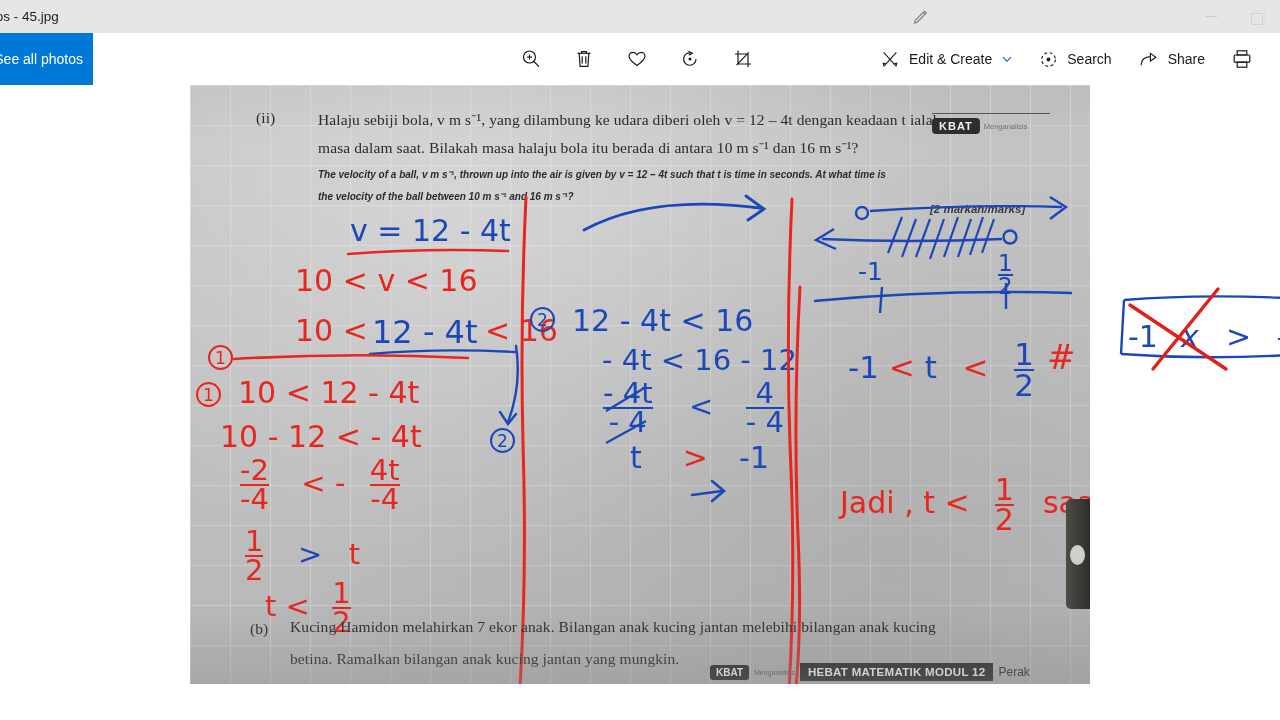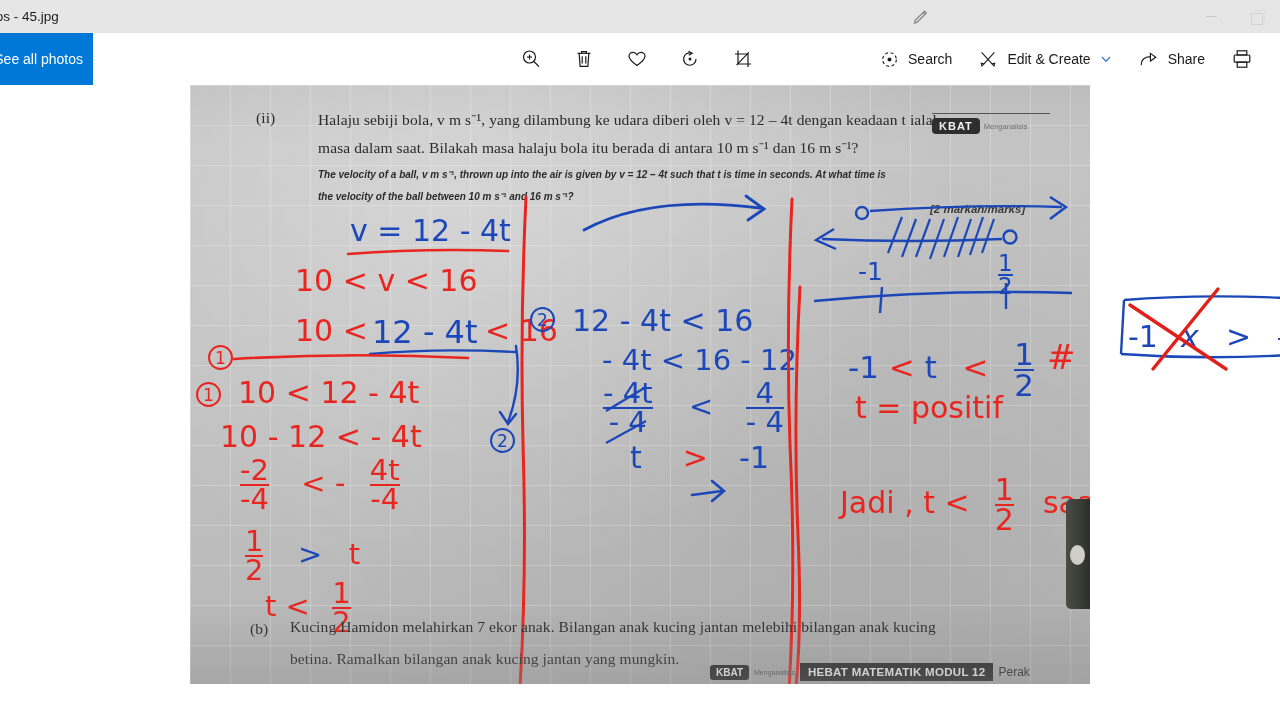--- a/index.html
+++ b/index.html
@@ -241,40 +241,40 @@
           <path d="M6 2.6 V16 H19"></path>
           <path d="M3 6 H16 V19"></path>
           <line x1="16.8" y1="4.4" x2="4.6" y2="17.2"></line>
         </g>
       </svg>
     </div>
   </div>
 
   <div class="right-tools">
     <div class="right-item">
-      <svg width="19" height="19" viewBox="0 0 20 20">
-        <circle cx="10" cy="10" r="7.2" fill="none" stroke="#1a1a1a" stroke-width="1.2" stroke-dasharray="3.2 2.6"></circle>
-        <circle cx="10" cy="10" r="2.1" fill="#1a1a1a"></circle>
-      </svg>
-      <span>Search</span>
-    </div>
-
-    <div class="right-item">
       <svg width="20" height="20" viewBox="0 0 22 22">
         <g fill="none" stroke="#1a1a1a" stroke-width="1.2">
           <path d="M4 3.6 L15.4 16.3"></path>
           <path d="M18 3.6 L6.6 16.3"></path>
           <path d="M15.4 16.3 L17.6 18.6 L18.4 15.6 Z"></path>
           <path d="M6.6 16.3 L4.4 18.6 L3.6 15.6 Z"></path>
         </g>
       </svg>
       <span>Edit &amp; Create</span>
       <svg width="12" height="12" viewBox="0 0 12 12">
         <path d="M2 4 L6 8.2 L10 4" fill="none" stroke="#3b7ec4" stroke-width="1.3"></path>
       </svg>
+    </div>
+
+    <div class="right-item">
+      <svg width="19" height="19" viewBox="0 0 20 20">
+        <circle cx="10" cy="10" r="7.2" fill="none" stroke="#1a1a1a" stroke-width="1.2" stroke-dasharray="3.2 2.6"></circle>
+        <circle cx="10" cy="10" r="2.1" fill="#1a1a1a"></circle>
+      </svg>
+      <span>Search</span>
     </div>
 
     <div class="right-item">
       <svg width="21" height="21" viewBox="0 0 22 22">
         <g fill="none" stroke="#1a1a1a" stroke-width="1.2">
           <path d="M3.3 17 C3.3 10.8 7.6 8.2 13 8.0"></path>
           <path d="M13 4.6 L18.6 8.6 L13 12.6 Z"></path>
         </g>
       </svg>
       <span>Share</span>
@@ -474,21 +474,20 @@
       <span class="hw-red">&lt;</span>
       <span style="display:inline-block; width:6px;"></span>
       <span class="frac hw-blue">
         <span class="num">1</span>
         <span class="den">2</span>
       </span>
     </div>
 
     <div class="hw hw-red" style="left:857px; top:252px; font-size:34px;">#</div>
 
-    <div class="hw hw-red" style="left:665px; top:305px; font-size:30px;">t = positif</div>
 
     <div class="hw hw-red" style="left:650px; top:363px; font-size:30px;margin-top:28px;">
       <span>Jadi ,  t  &lt;</span>
       <span style="display:inline-block; width:6px;"></span>
       <span class="frac">
         <span class="num">1</span>
         <span class="den">2</span>
       </span>
       <span style="display:inline-block; width:10px;"></span>
       <span>saat</span>

